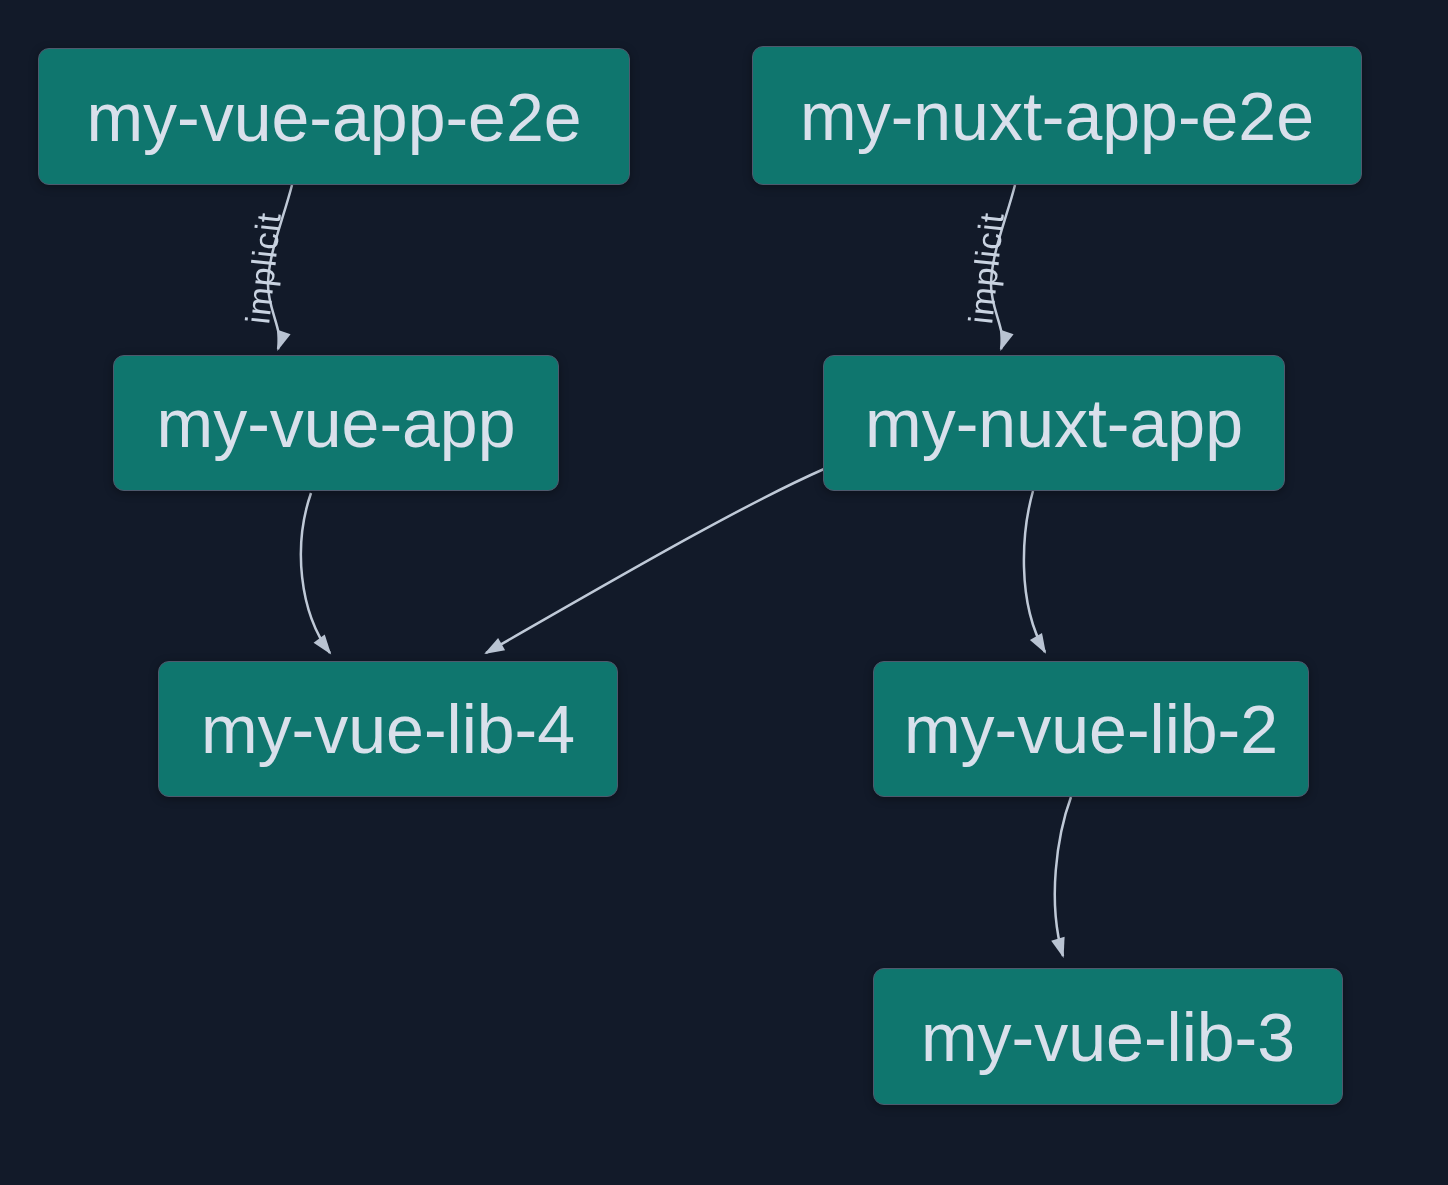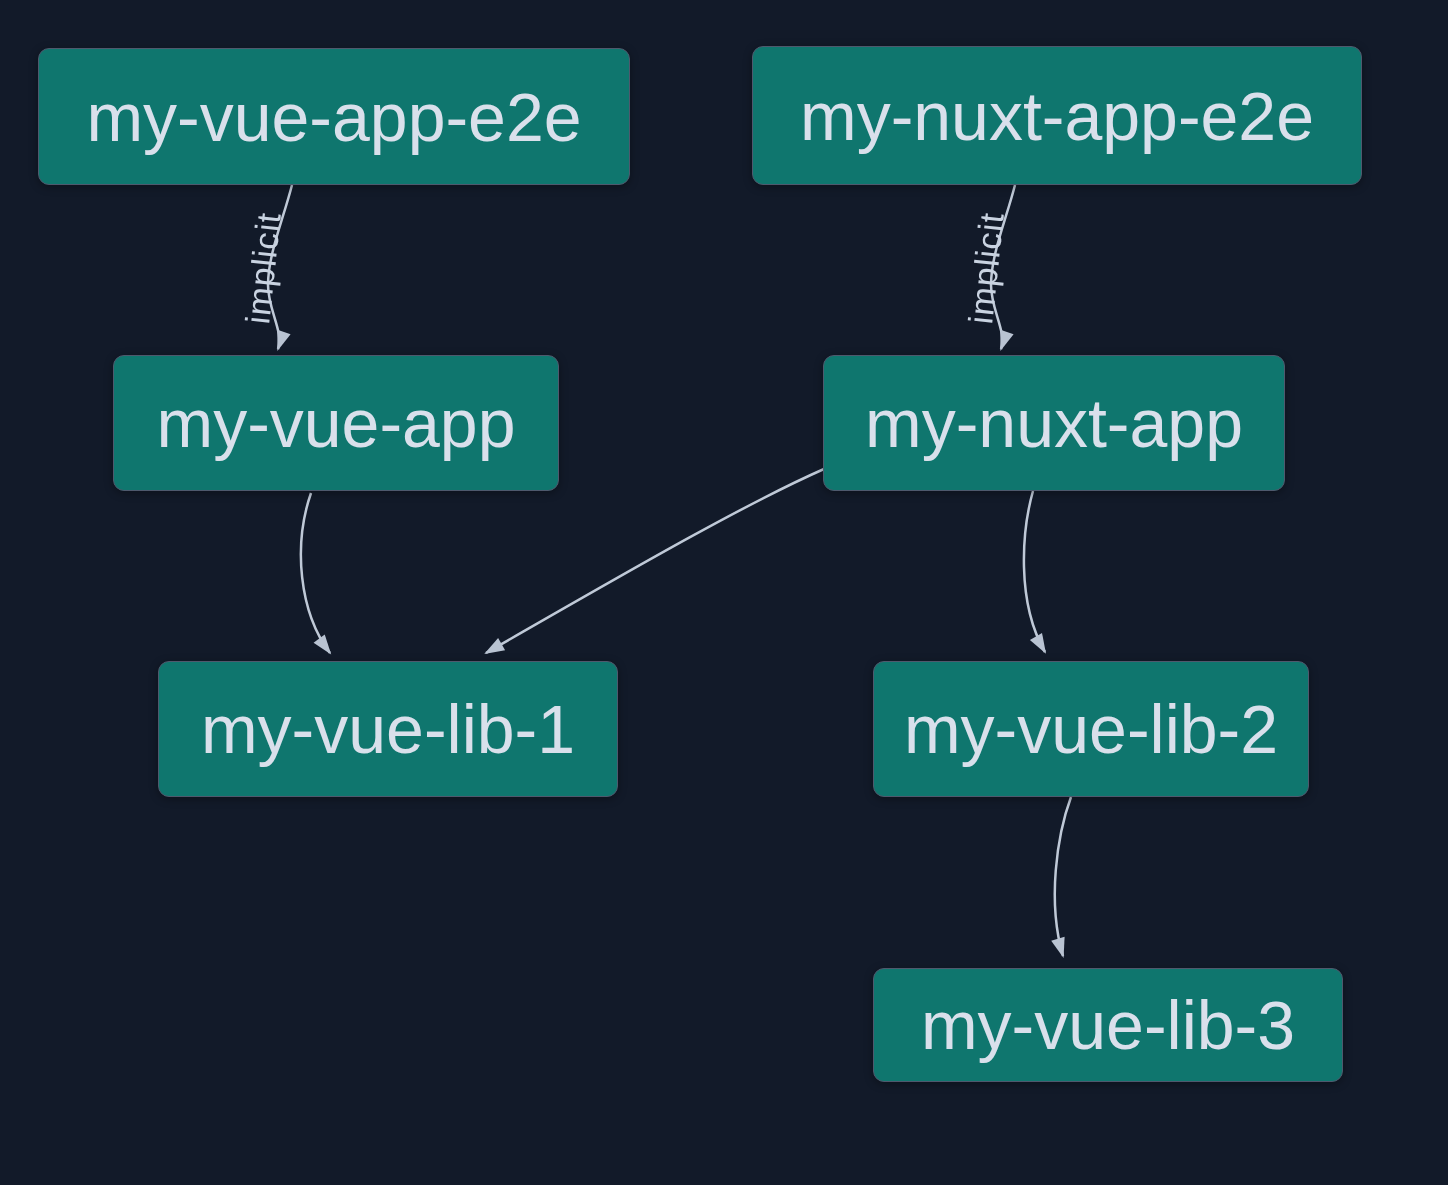--- a/index.html
+++ b/index.html
@@ -57,21 +57,21 @@
     box-sizing: border-box;
     white-space: nowrap;
   }
 
   .n1 { left: 38px;  top: 48px;  width: 592px; height: 137px; }
   .n2 { left: 752px; top: 46px;  width: 610px; height: 139px; }
   .n3 { left: 113px; top: 355px; width: 446px; height: 136px; }
   .n4 { left: 823px; top: 355px; width: 462px; height: 136px; }
   .n5 { left: 158px; top: 661px; width: 460px; height: 136px; }
   .n6 { left: 873px; top: 661px; width: 436px; height: 136px; }
-  .n7 { left: 873px; top: 968px; width: 470px; height: 114px; text-align: center; }
+  .n7 { left: 873px; top: 968px; width: 470px; height: 137px; text-align: center; }
 </style>
 </head>
 <body>
 
 <div class="canvas">
 
   <svg class="edges-layer" viewBox="0 0 1448 1185" xmlns="http://www.w3.org/2000/svg">
     <defs>
       <marker id="arrow" markerUnits="userSpaceOnUse" markerWidth="22" markerHeight="16" refX="19" refY="8" orient="auto">
         <path d="M1,1 L21,8 L1,15 Z" fill="#c2cddc"></path>
@@ -105,21 +105,21 @@
 
   <div class="node n3">
     <span>my-vue-app</span>
   </div>
 
   <div class="node n4">
     <span>my-nuxt-app</span>
   </div>
 
   <div class="node n5">
-    <span>my-vue-lib-1</span>
+    <span>my-vue-lib-4</span>
   </div>
 
   <div class="node n6">
     <span>my-vue-lib-2</span>
   </div>
 
   <div class="node n7">
     <span>my-vue-lib-3</span>
   </div>
 

